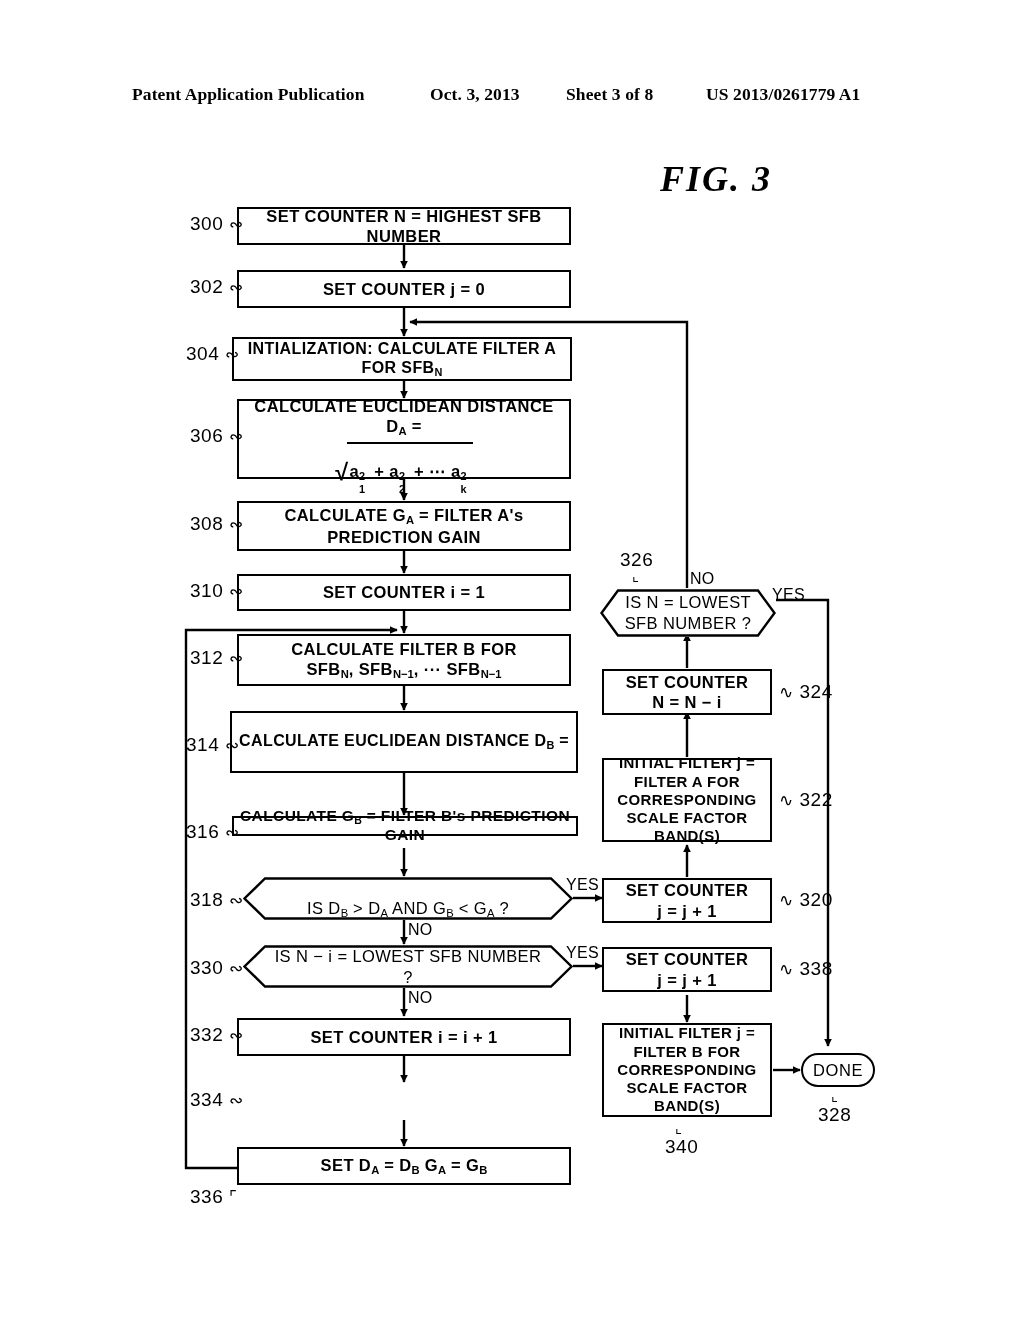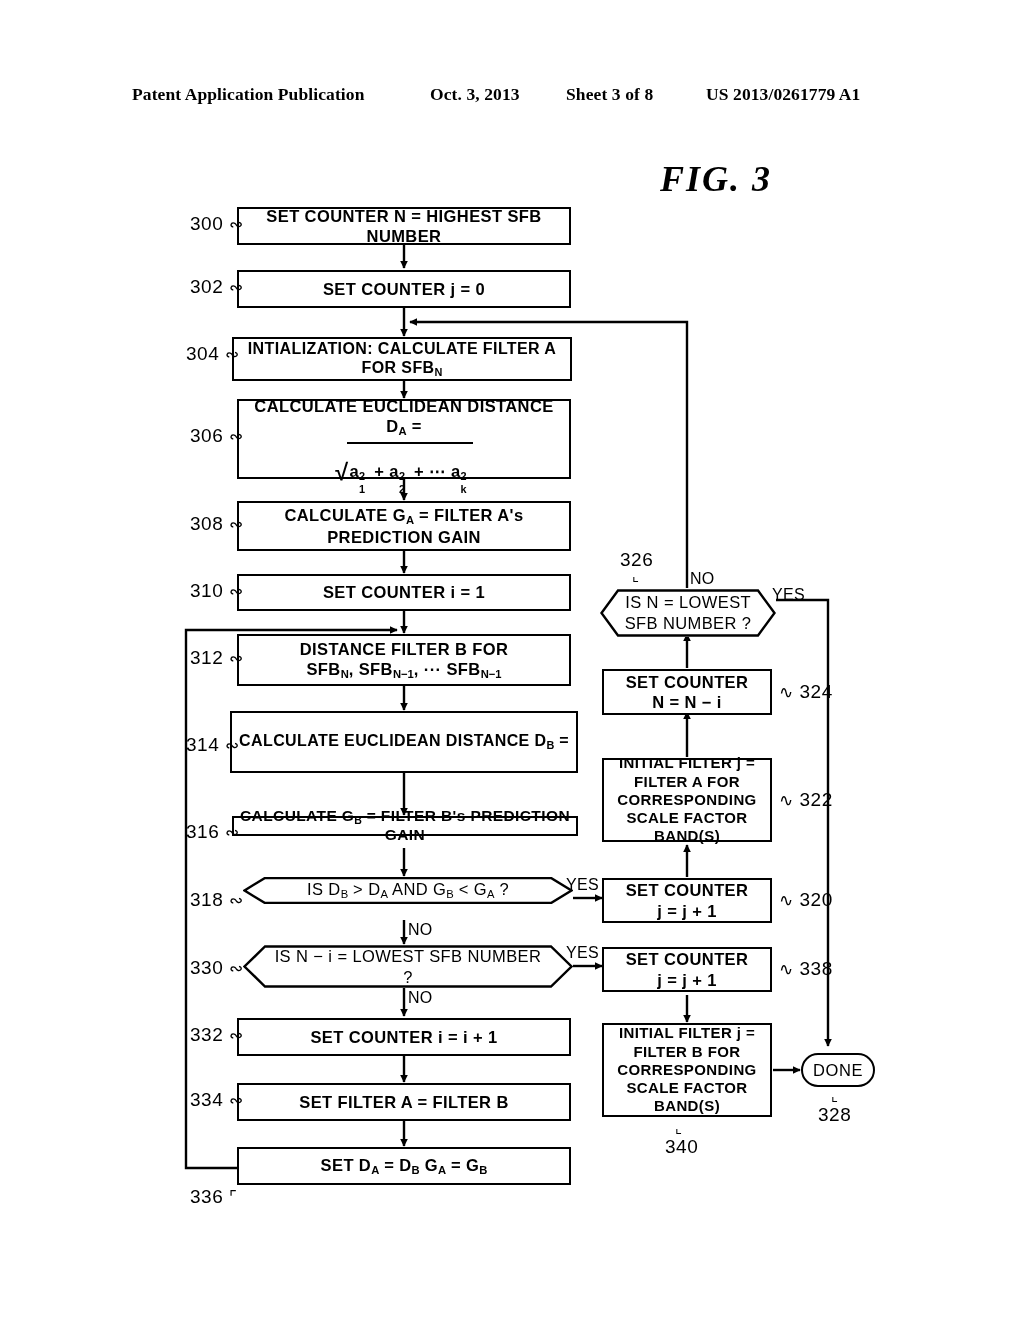--- a/index.html
+++ b/index.html
@@ -280,21 +280,21 @@
 
   <div class="node" style="left:237px; top:574px; width:334px; height:37px;">
     <span class="txt">SET COUNTER i  =  1</span>
   </div>
   <div class="ref" style="left:190px; top:580px;">
     <span>310</span> <span style="font-size:17px;">∾</span>
   </div>
 
   <div class="node" style="left:237px; top:634px; width:334px; height:52px;">
     <span class="txt">
-      <span class="l2">DISTANCE FILTER B FOR</span>
+      <span class="l2">CALCULATE FILTER B FOR</span>
       <span class="l2"><span>SFB</span><sub>N</sub><span>, SFB</span><sub>N−1</sub><span>, ··· SFB</span><sub>N−1</sub></span>
     </span>
   </div>
   <div class="ref" style="left:190px; top:647px;">
     <span>312</span> <span style="font-size:17px;">∾</span>
   </div>
 
   <div class="node" style="left:230px; top:711px; width:348px; height:62px; font-size:16px;">
     <span class="txt">
       <span class="fline1"><span>CALCULATE EUCLIDEAN DISTANCE D</span><sub>B</sub><span> =</span></span>
@@ -304,21 +304,21 @@
     <span>314</span> <span style="font-size:17px;">∾</span>
   </div>
 
   <div class="node" style="left:232px; top:816px; width:346px; height:20px; font-size:15.5px;">
     <span class="txt"><span>CALCULATE G</span><sub>B</sub><span> = FILTER B's PREDICTION GAIN</span></span>
   </div>
   <div class="ref" style="left:186px; top:821px;">
     <span>316</span> <span style="font-size:17px;">∾</span>
   </div>
 
-  <div class="decision" style="left:243px; top:877px; width:330px; height:27px;">
+  <div class="decision" style="left:243px; top:877px; width:330px; height:43px;align-items:flex-end;">
     <svg class="hexsvg" viewBox="0 0 330 43" preserveAspectRatio="none">
       <polygon points="22,1.5 308,1.5 328.5,21.5 308,41.5 22,41.5 1.5,21.5" fill="#fff" stroke="#000" stroke-width="2.4" vector-effect="non-scaling-stroke"></polygon>
     </svg>
     <span class="hextxt"><span>IS D</span><sub>B</sub><span> &gt; D</span><sub>A</sub><span> AND G</span><sub>B</sub><span> &lt; G</span><sub>A</sub><span> ?</span></span>
   </div>
   <div class="ref" style="left:190px; top:889px;">
     <span>318</span> <span style="font-size:17px;">∾</span>
   </div>
   <div class="blabel" style="left:566px; top:876px;">YES</div>
   <div class="blabel" style="left:408px; top:921px;">NO</div>
@@ -335,23 +335,20 @@
   <div class="blabel" style="left:566px; top:944px;">YES</div>
   <div class="blabel" style="left:408px; top:989px;">NO</div>
 
   <div class="node" style="left:237px; top:1018px; width:334px; height:38px;">
     <span class="txt">SET COUNTER i  =  i + 1</span>
   </div>
   <div class="ref" style="left:190px; top:1024px;">
     <span>332</span> <span style="font-size:17px;">∾</span>
   </div>
 
-  <div class="node" style="left:237px; top:1083px; width:334px; height:38px;">
-    <span class="txt">SET FILTER A  =  FILTER B</span>
-  </div>
   <div class="ref" style="left:190px; top:1089px;">
     <span>334</span> <span style="font-size:17px;">∾</span>
   </div>
 
   <div class="node" style="left:237px; top:1147px; width:334px; height:38px;">
     <span class="txt"><span>SET D</span><sub>A</sub><span>  =  D</span><sub>B</sub><span>      G</span><sub>A</sub><span>  =  G</span><sub>B</sub></span>
   </div>
   <div class="ref" style="left:190px; top:1186px;">
     <span>336</span> <span style="font-size:17px;">⌜</span>
   </div>

